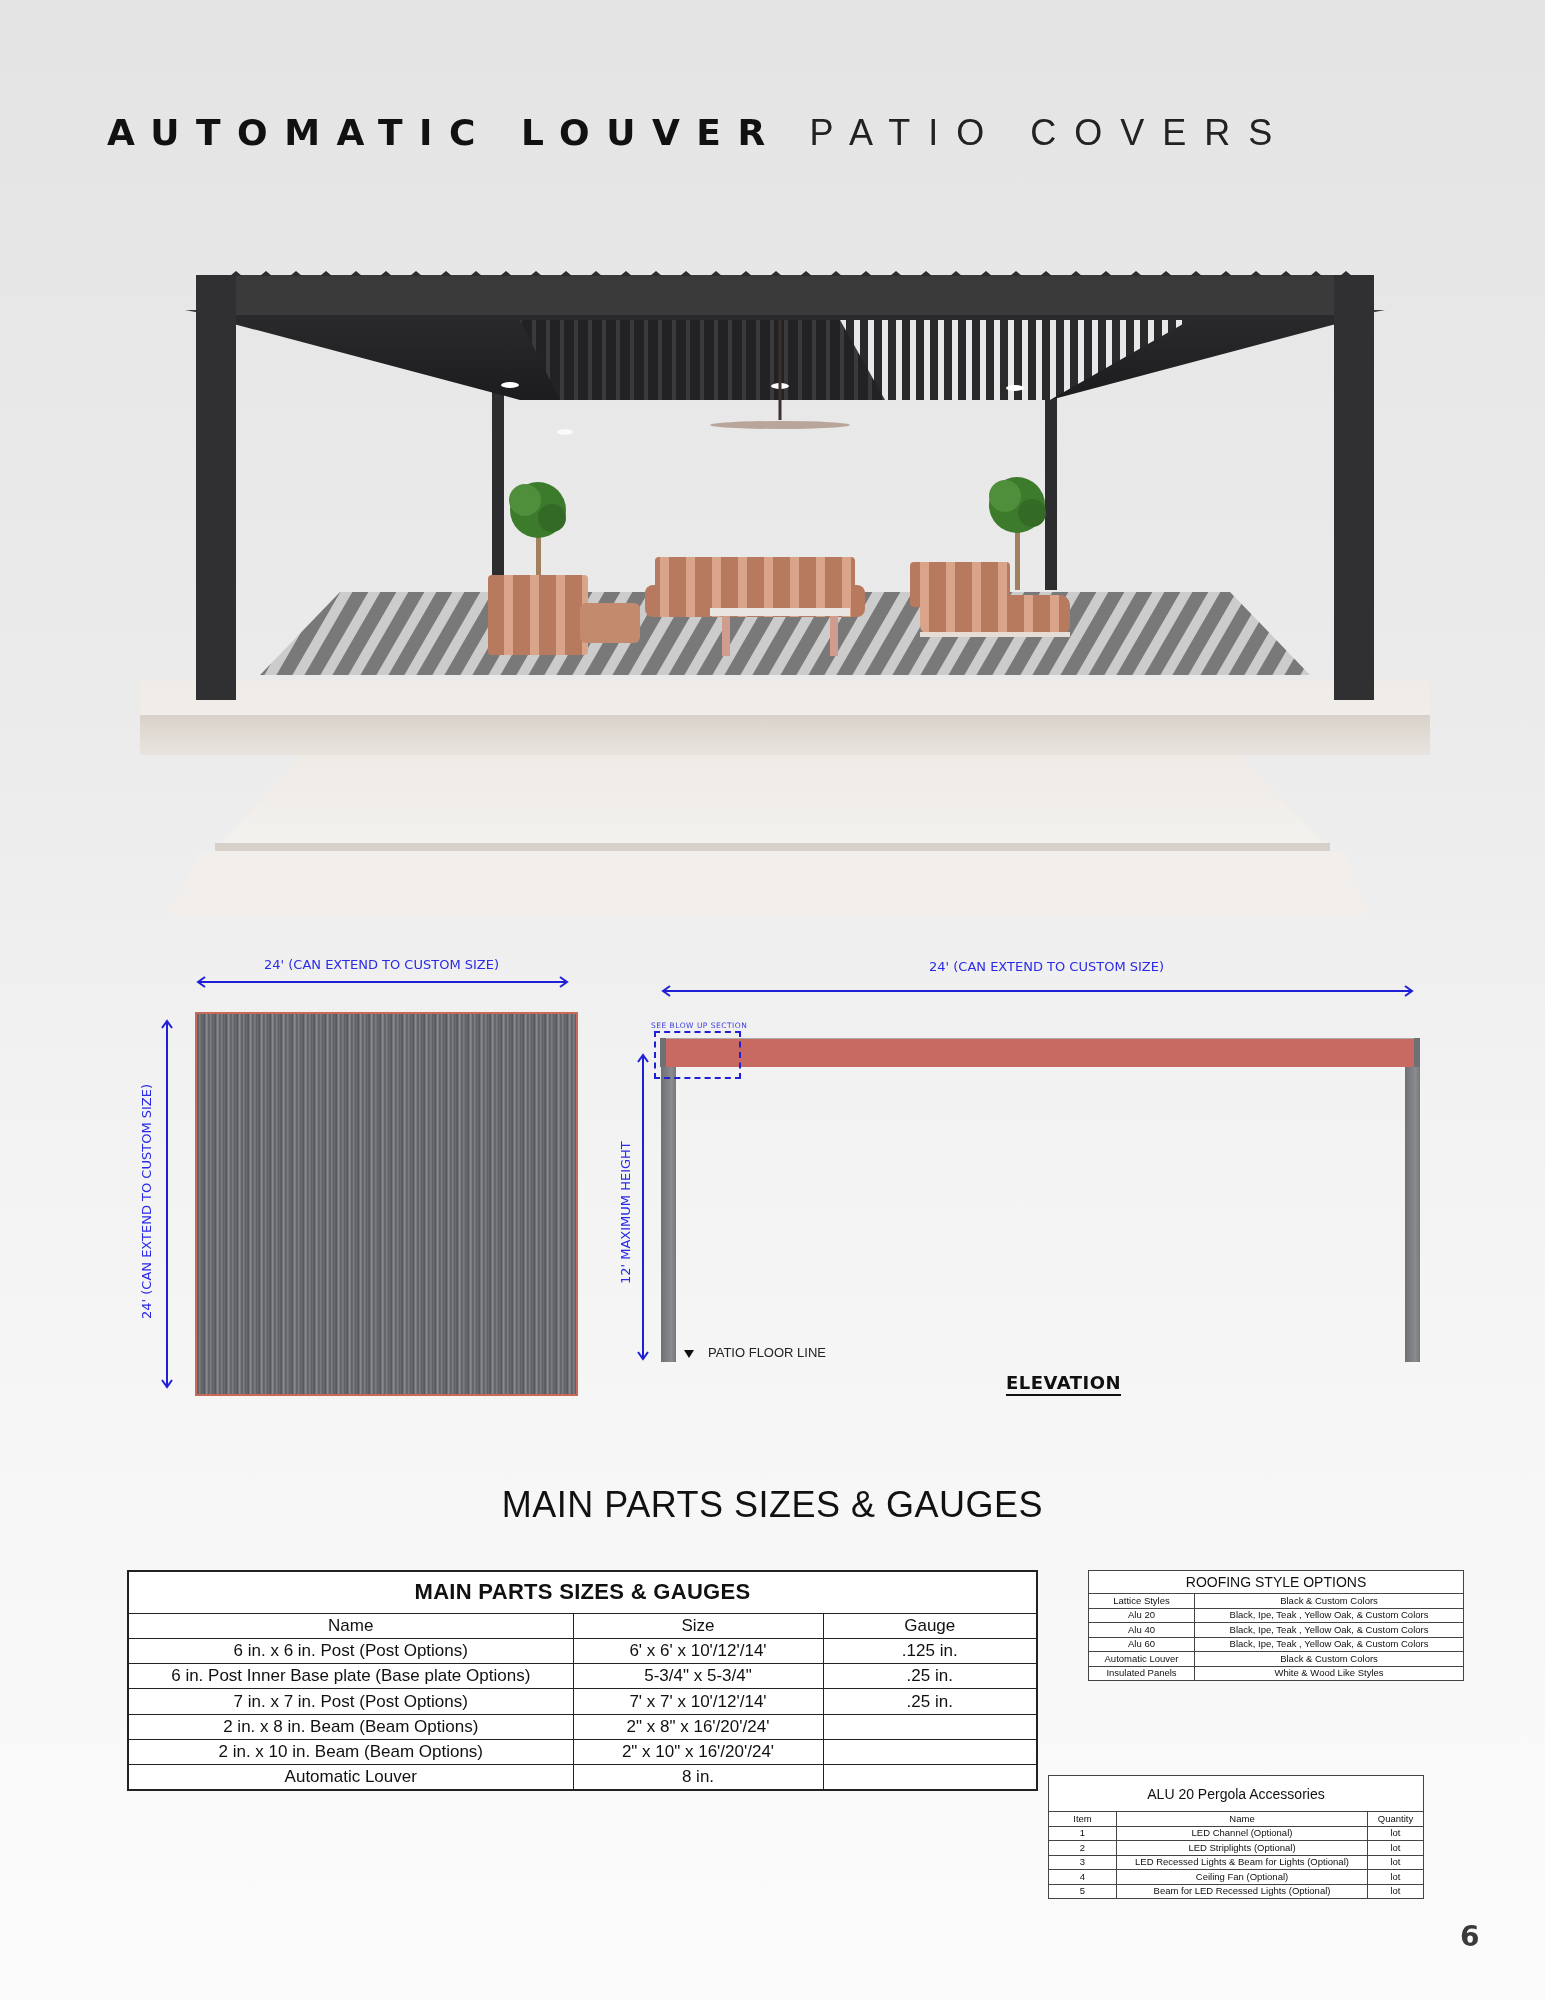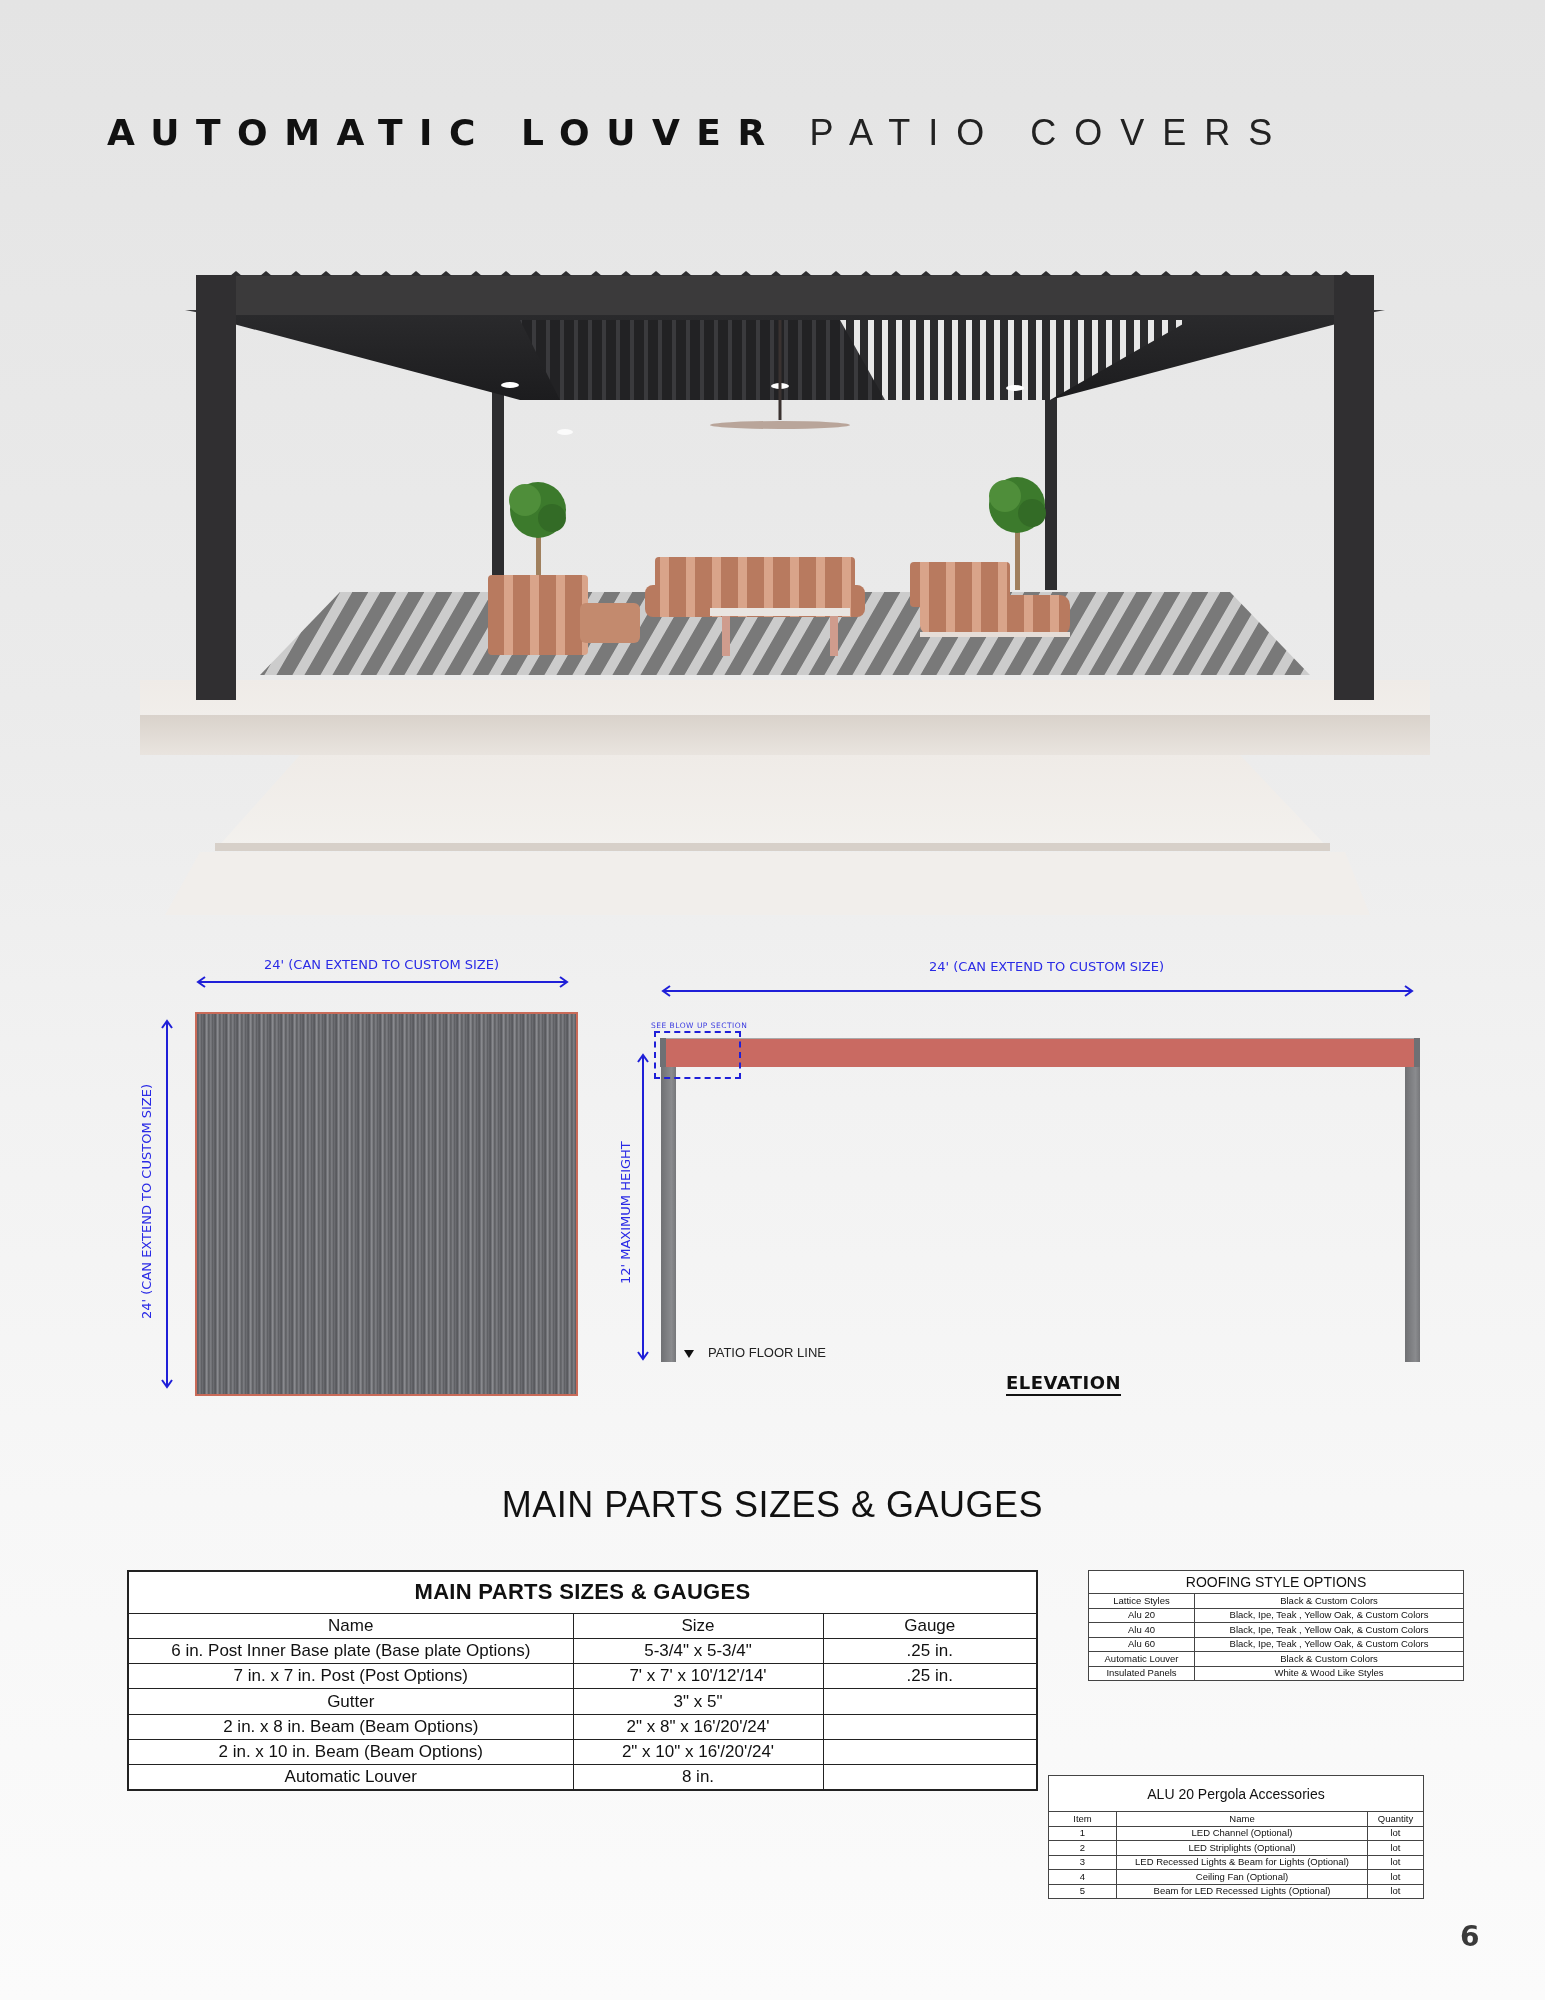--- a/index.html
+++ b/index.html
@@ -237,33 +237,33 @@
   <tbody>
       <tr class="caption-row">
     <td colspan="3">MAIN PARTS SIZES &amp; GAUGES</td>
   </tr>
   <tr>
     <th class="col-name">Name</th>
     <th class="col-size">Size</th>
     <th>Gauge</th>
   </tr>
   <tr>
+    <td>6 in. x 6 in. Post (Post Options)</td>
+    <td>6' x 6' x 10'/12'/14'</td>
+    <td>.125 in.</td>
+  </tr>
+  <tr>
     <td>6 in. Post Inner Base plate (Base plate Options)</td>
     <td>5-3/4" x 5-3/4"</td>
     <td>.25 in.</td>
   </tr>
   <tr>
     <td>7 in. x 7 in. Post (Post Options)</td>
     <td>7' x 7' x 10'/12'/14'</td>
     <td>.25 in.</td>
-  </tr>
-  <tr>
-    <td>Gutter</td>
-    <td>3" x 5"</td>
-    <td></td>
   </tr>
   <tr>
     <td>2 in. x 8 in. Beam (Beam Options)</td>
     <td>2" x 8" x 16'/20'/24'</td>
     <td></td>
   </tr>
   <tr>
     <td>2 in. x 10 in. Beam (Beam Options)</td>
     <td>2" x 10" x 16'/20'/24'</td>
     <td></td>

